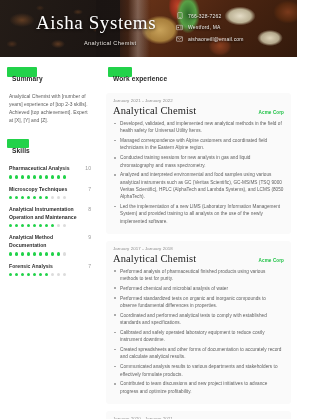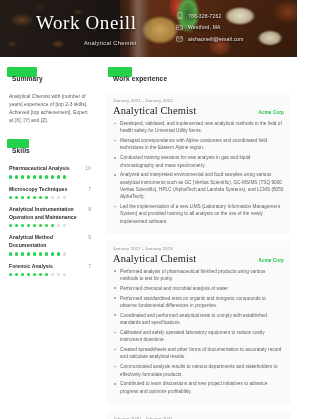--- a/index.html
+++ b/index.html
@@ -123,21 +123,21 @@
 </head>
 <body>
 
 <div class="page">
 
   <div class="header">
     <div class="hdr-dark"></div>
     <div class="hdr-food"></div>
     <div class="hdr-fade"></div>
     <div class="hdr-sheen"></div>
-    <div class="name">Work Oneill</div>
+    <div class="name">Aisha Systems</div>
     <div class="role">Analytical Chemist</div>
     <div class="contacts">
       <div class="crow">
         <span class="cicon">
           <svg width="6" height="7" viewBox="0 0 10 12">
               <rect x="1.2" y="0.6" width="7.6" height="10.8" rx="1.4" fill="none" stroke="#d8d2cc" stroke-width="1.1"></rect>
               <line x1="3.6" y1="9.4" x2="6.4" y2="9.4" stroke="#d8d2cc" stroke-width="1"></line>
             </svg>
         </span>
         <span class="ctext">766-328-7262</span>

